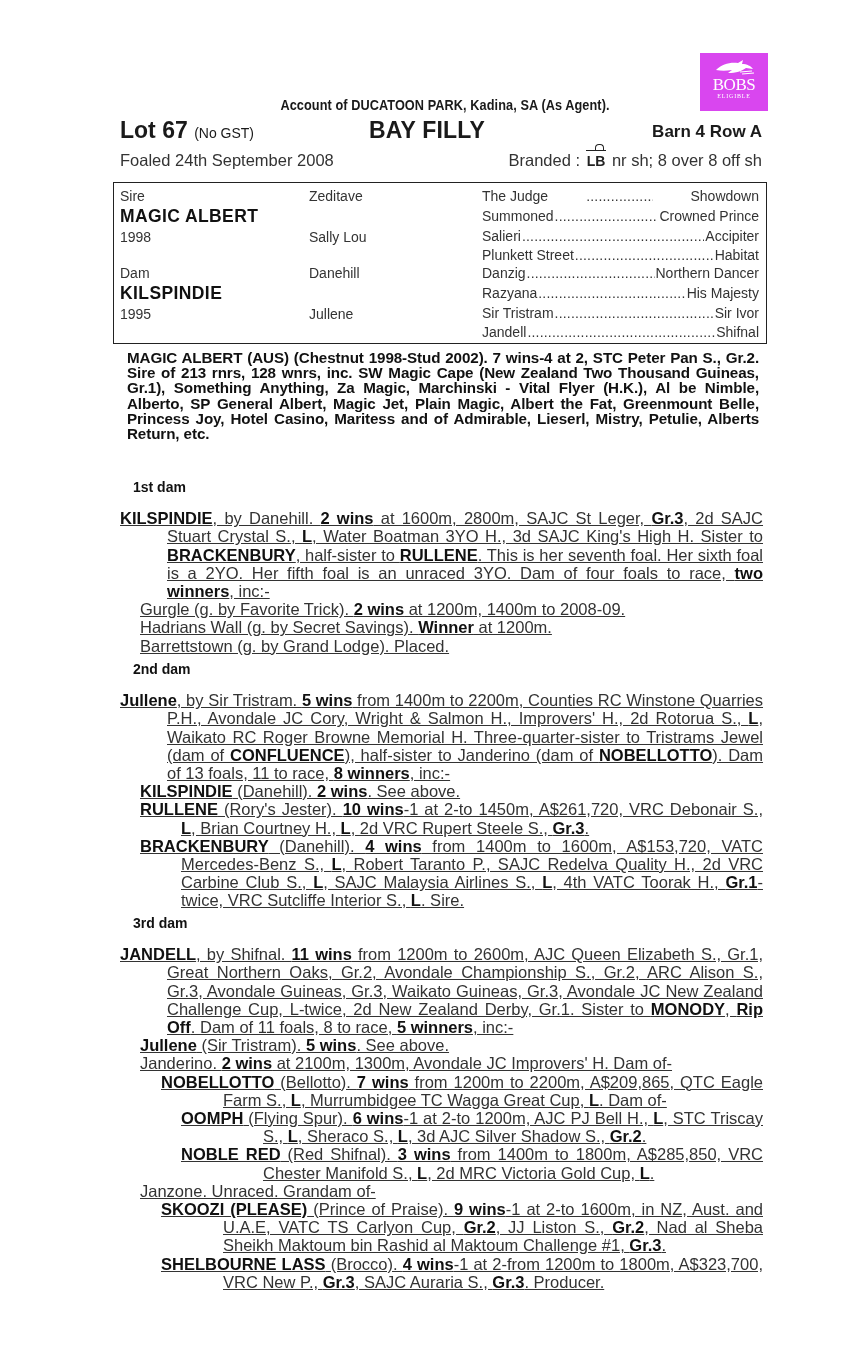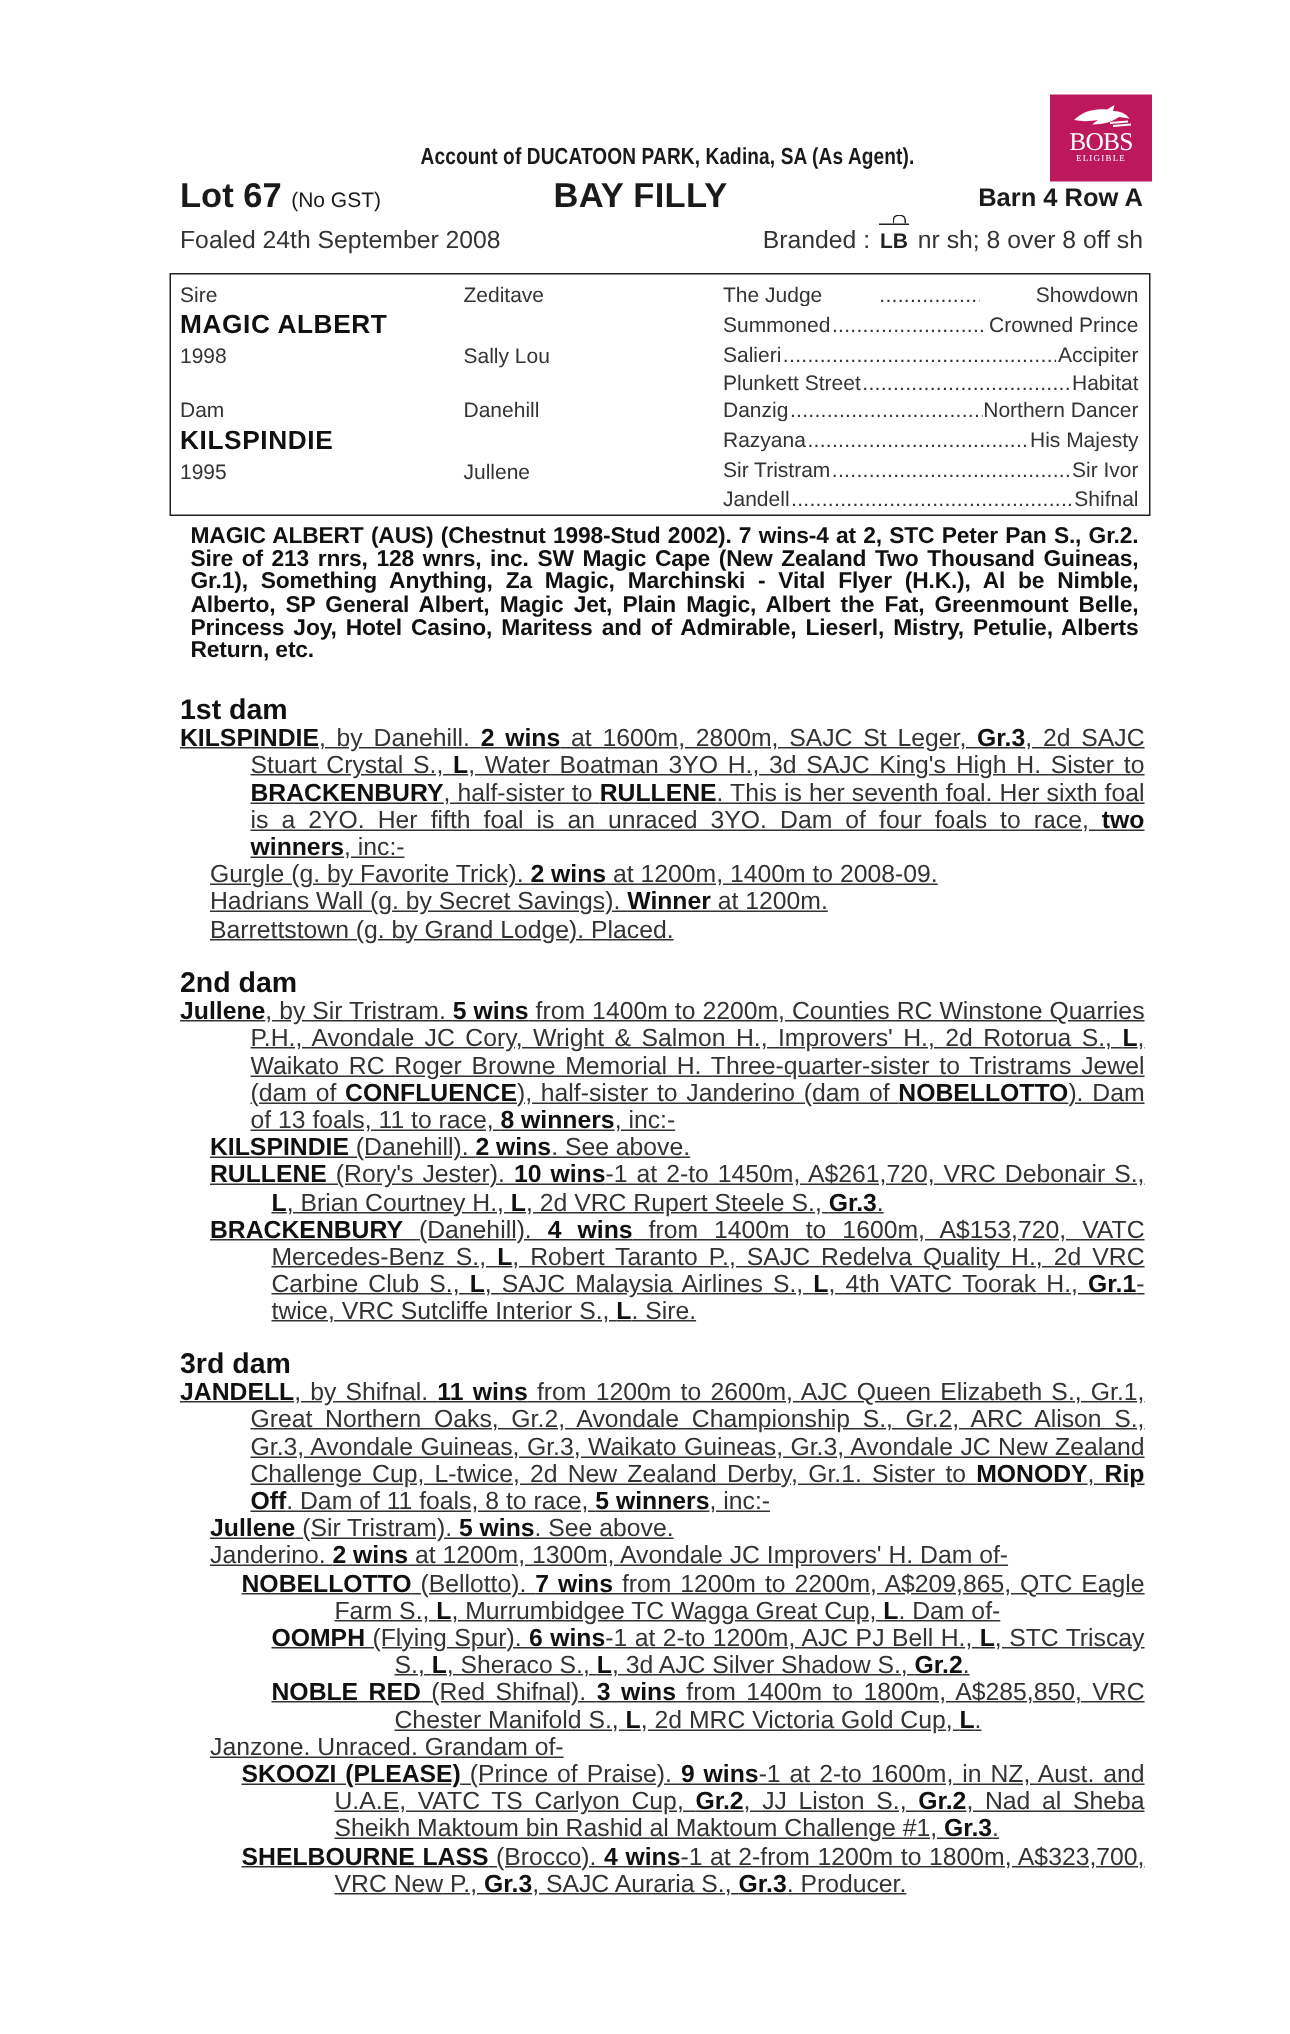--- a/index.html
+++ b/index.html
@@ -1,20 +1,20 @@
 <!DOCTYPE html>
 <html><head>
 <meta charset="utf-8">
 <style>
   html, body { margin: 0; padding: 0; background: #ffffff; }
   body { width: 860px; height: 1356px; position: relative; overflow: hidden; color: #1a1a1a;
          font-family: "Liberation Sans", sans-serif; }
   .page { position: absolute; left: 0; top: 0; width: 860px; height: 1356px; }
 
-  .logo { position: absolute; left: 700px; top: 63px; width: 68px; height: 58px; background: #be185d;
+  .logo { position: absolute; left: 700px; top: 53px; width: 68px; height: 58px; background: #d946ef;
           color: #fff; text-align: center; }
   .logo svg { display: block; margin: 5px auto 0; }
   .logo .bobs { font-family: "Liberation Serif", serif; font-size: 17px; line-height: 15px; letter-spacing: -0.5px; margin-top: 1px; }
   .logo .elig { font-family: "Liberation Serif", serif; font-size: 6px; letter-spacing: 0.8px; line-height: 8px; }
 
   .account { position: absolute; left: 0; width: 890px; top: 96px; text-align: center;
              font-family: "Liberation Sans", sans-serif; font-weight: bold; font-size: 15.5px;
              transform: scaleX(0.82); transform-origin: 445px 0; letter-spacing: 0.1px; }
 
   .lotline { position: absolute; left: 120px; top: 117px; width: 642px; height: 28px; }
@@ -35,21 +35,21 @@
   .ped .big { font-weight: bold; font-size: 17.5px; color: #111; font-family: "Liberation Sans", sans-serif; letter-spacing: 0.4px; }
   .ped .row3 { position: absolute; left: 368px; right: 7px; font-size: 14px; color: #333; display: flex; white-space: nowrap; overflow: hidden; }
   .row3 .dots { flex: 1; overflow: hidden; margin: 0 1px; }
   .row3 .dots::before { content: "......................................................................................................................"; letter-spacing: 0.2px; }
 
   .sireblurb { position: absolute; left: 127px; top: 350px; width: 632px; font-weight: bold; font-size: 15.2px;
                line-height: 15.2px; text-align: justify; color: #111; letter-spacing: -0.1px; }
 
   .sec { position: absolute; left: 120px; width: 643px; font-size: 16.5px; line-height: 18.2px; color: #333; }
   .sec b { color: #111; }
-  .sec h3 { margin: 0; font-size: 19px; font-weight: bold; color: #111; line-height: 18.2px; }
+  .sec h3 { margin: 13px; font-size: 14px; font-weight: bold; color: #111; line-height: 18.2px; }
   .p { text-align: justify; text-decoration: underline; }
   .p.l0 { padding-left: 47px; text-indent: -47px; }
   .p.l1 { padding-left: 20px; }
   .p.l1h { padding-left: 61px; text-indent: -41px; }
   .p.l2h { padding-left: 103px; text-indent: -62px; }
   .p.l3h { padding-left: 123px; text-indent: -62px; }
   .last { text-align-last: left; }
 </style>
 </head>
 <body>
@@ -153,21 +153,21 @@
     <div class="p l0 last"><b>Jullene</b><span>, by Sir Tristram. </span><b>5 wins</b><span> from 1400m to 2200m, Counties RC Winstone Quarries P.H., Avondale JC Cory, Wright &amp; Salmon H., Improvers' H., 2d Rotorua S., </span><b>L</b><span>, Waikato RC Roger Browne Memorial H. Three-quarter-sister to Tristrams Jewel (dam of </span><b>CONFLUENCE</b><span>), half-sister to Janderino (dam of </span><b>NOBELLOTTO</b><span>). Dam of 13 foals, 11 to race, </span><b>8 winners</b><span>, inc:-</span></div>
     <div class="p l1"><b>KILSPINDIE</b><span> (Danehill). </span><b>2 wins</b><span>. See above.</span></div>
     <div class="p l1h last"><b>RULLENE</b><span> (Rory's Jester). </span><b>10 wins</b><span>-1 at 2-to 1450m, A$261,720, VRC Debonair S., </span><b>L</b><span>, Brian Courtney H., </span><b>L</b><span>, 2d VRC Rupert Steele S., </span><b>Gr.3</b><span>.</span></div>
     <div class="p l1h last"><b>BRACKENBURY</b><span> (Danehill). </span><b>4 wins</b><span> from 1400m to 1600m, A$153,720, VATC Mercedes-Benz S., </span><b>L</b><span>, Robert Taranto P., SAJC Redelva Quality H., 2d VRC Carbine Club S., </span><b>L</b><span>, SAJC Malaysia Airlines S., </span><b>L</b><span>, 4th VATC Toorak H., </span><b>Gr.1</b><span>-twice, VRC Sutcliffe Interior S., </span><b>L</b><span>. Sire.</span></div>
   </div>
 
   <div class="sec" style="top:901px;">
     <h3>3rd dam</h3>
     <div class="p l0 last"><b>JANDELL</b><span>, by Shifnal. </span><b>11 wins</b><span> from 1200m to 2600m, AJC Queen Elizabeth S., Gr.1, Great Northern Oaks, Gr.2, Avondale Championship S., Gr.2, ARC Alison S., Gr.3, Avondale Guineas, Gr.3, Waikato Guineas, Gr.3, Avondale JC New Zealand Challenge Cup, L-twice, 2d New Zealand Derby, Gr.1. Sister to </span><b>MONODY</b><span>, </span><b>Rip Off</b><span>. Dam of 11 foals, 8 to race, </span><b>5 winners</b><span>, inc:-</span></div>
     <div class="p l1"><b>Jullene</b><span> (Sir Tristram). </span><b>5 wins</b><span>. See above.</span></div>
-    <div class="p l1"><span>Janderino. </span><b>2 wins</b><span> at 1200m, 1300m, Avondale JC Improvers' H. Dam of-</span></div>
+    <div class="p l1"><span>Janderino. </span><b>2 wins</b><span> at 2100m, 1300m, Avondale JC Improvers' H. Dam of-</span></div>
     <div class="p l2h last"><b>NOBELLOTTO</b><span> (Bellotto). </span><b>7 wins</b><span> from 1200m to 2200m, A$209,865, QTC Eagle Farm S., </span><b>L</b><span>, Murrumbidgee TC Wagga Great Cup, </span><b>L</b><span>. Dam of-</span></div>
     <div class="p l3h last" style="padding-left:143px;text-indent:-82px;"><b>OOMPH</b><span> (Flying Spur). </span><b>6 wins</b><span>-1 at 2-to 1200m, AJC PJ Bell H., </span><b>L</b><span>, STC Triscay S., </span><b>L</b><span>, Sheraco S., </span><b>L</b><span>, 3d AJC Silver Shadow S., </span><b>Gr.2</b><span>.</span></div>
     <div class="p l3h last" style="padding-left:143px;text-indent:-82px;"><b>NOBLE RED</b><span> (Red Shifnal). </span><b>3 wins</b><span> from 1400m to 1800m, A$285,850, VRC Chester Manifold S., </span><b>L</b><span>, 2d MRC Victoria Gold Cup, </span><b>L</b><span>.</span></div>
     <div class="p l1"><span>Janzone. Unraced. Grandam of-</span></div>
     <div class="p l2h last"><b>SKOOZI (PLEASE)</b><span> (Prince of Praise). </span><b>9 wins</b><span>-1 at 2-to 1600m, in NZ, Aust. and U.A.E, VATC TS Carlyon Cup, </span><b>Gr.2</b><span>, JJ Liston S., </span><b>Gr.2</b><span>, Nad al Sheba Sheikh Maktoum bin Rashid al Maktoum Challenge #1, </span><b>Gr.3</b><span>.</span></div>
     <div class="p l2h last"><b>SHELBOURNE LASS</b><span> (Brocco). </span><b>4 wins</b><span>-1 at 2-from 1200m to 1800m, A$323,700, VRC New P., </span><b>Gr.3</b><span>, SAJC Auraria S., </span><b>Gr.3</b><span>. Producer.</span></div>
   </div>
 
 </div>
 

